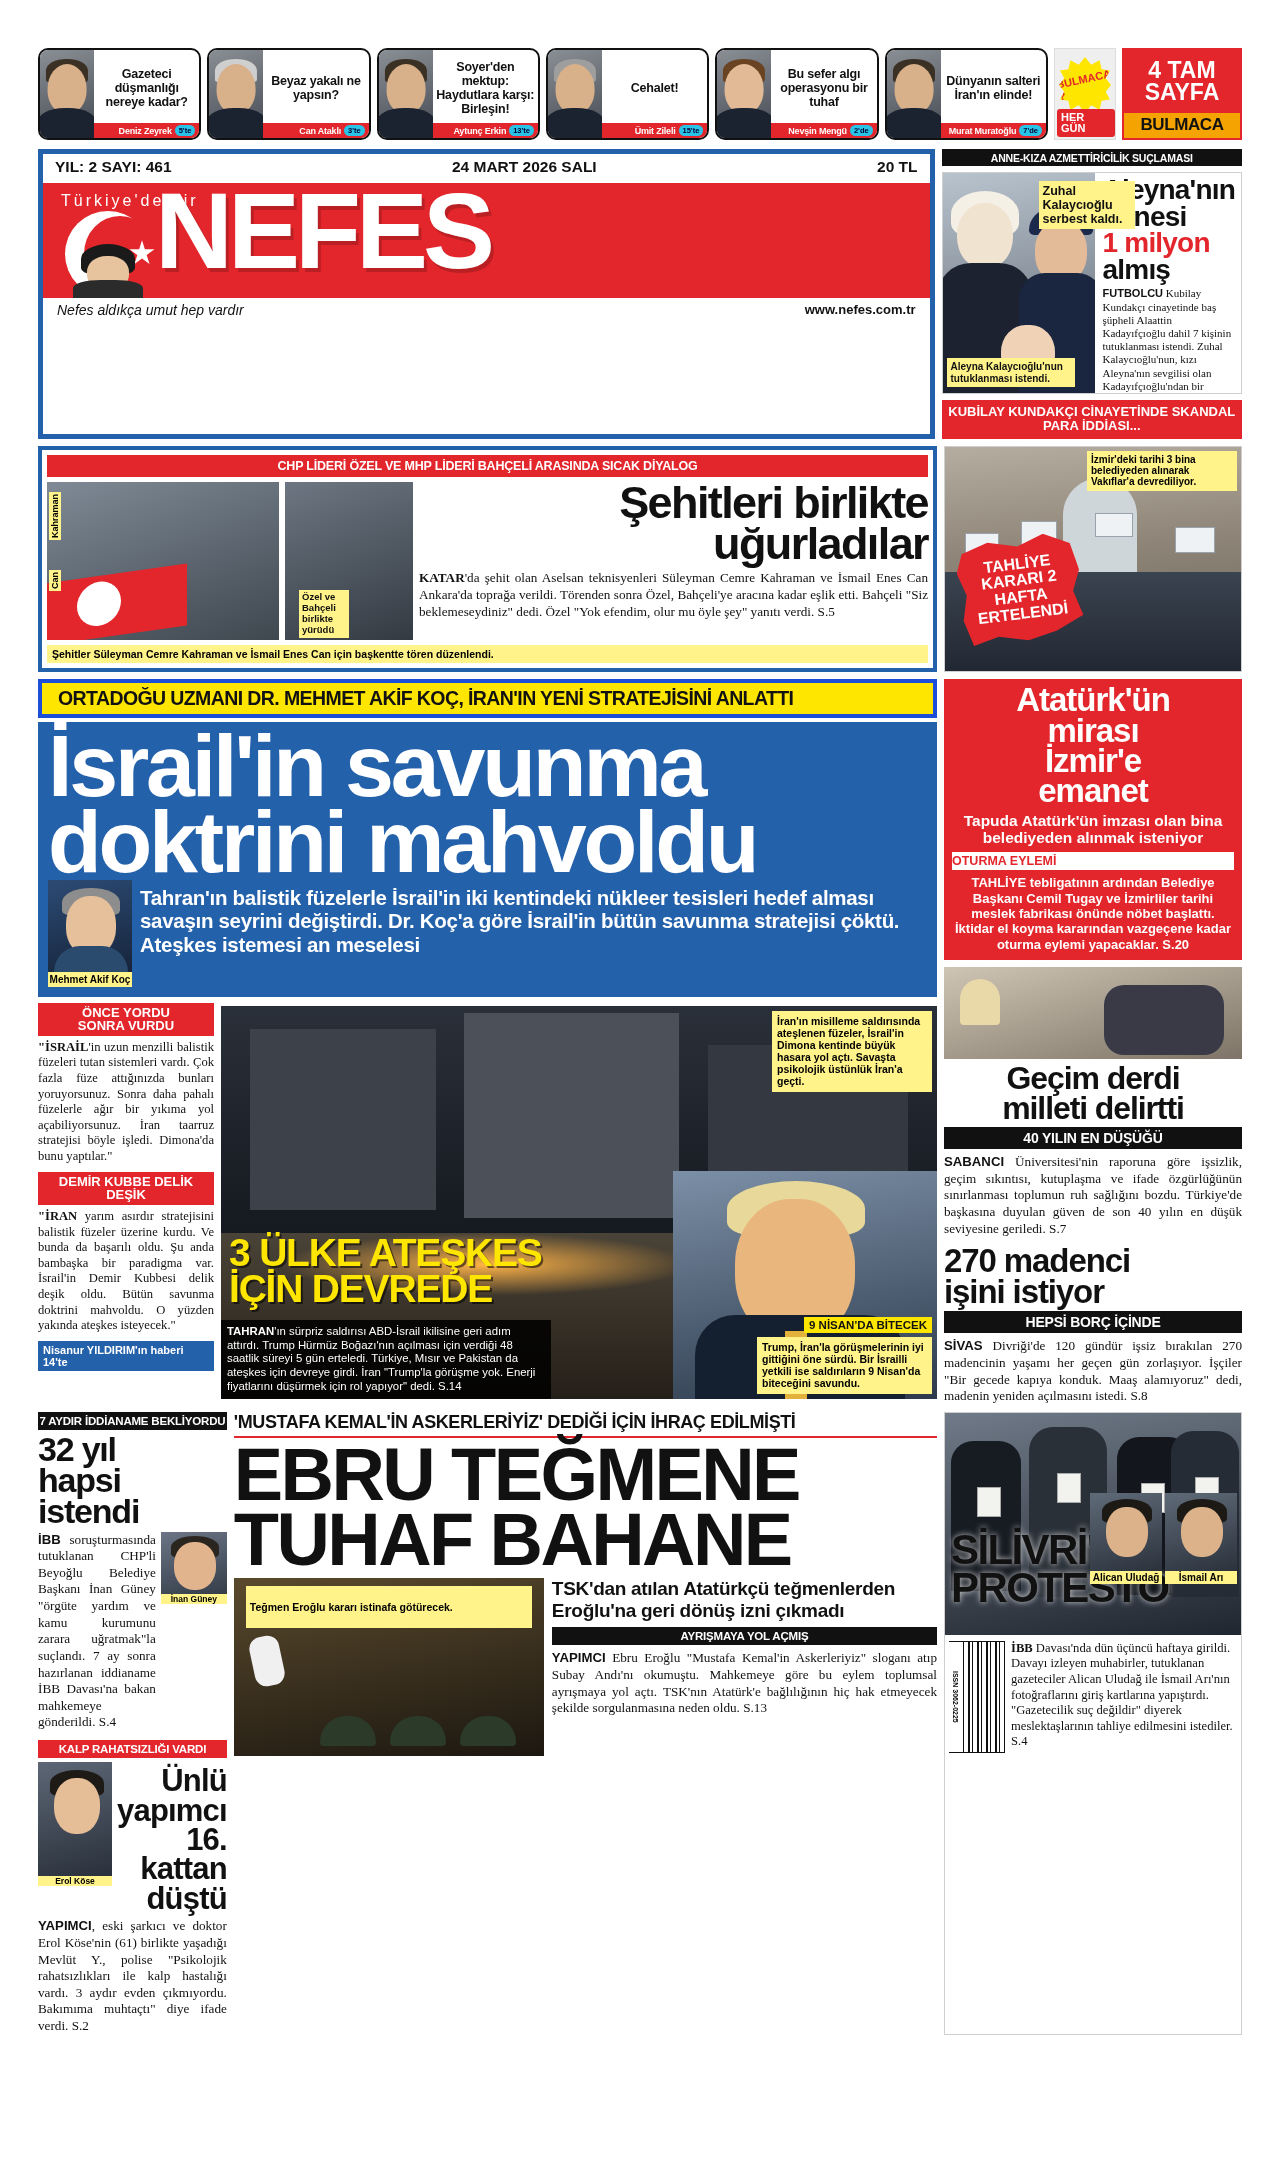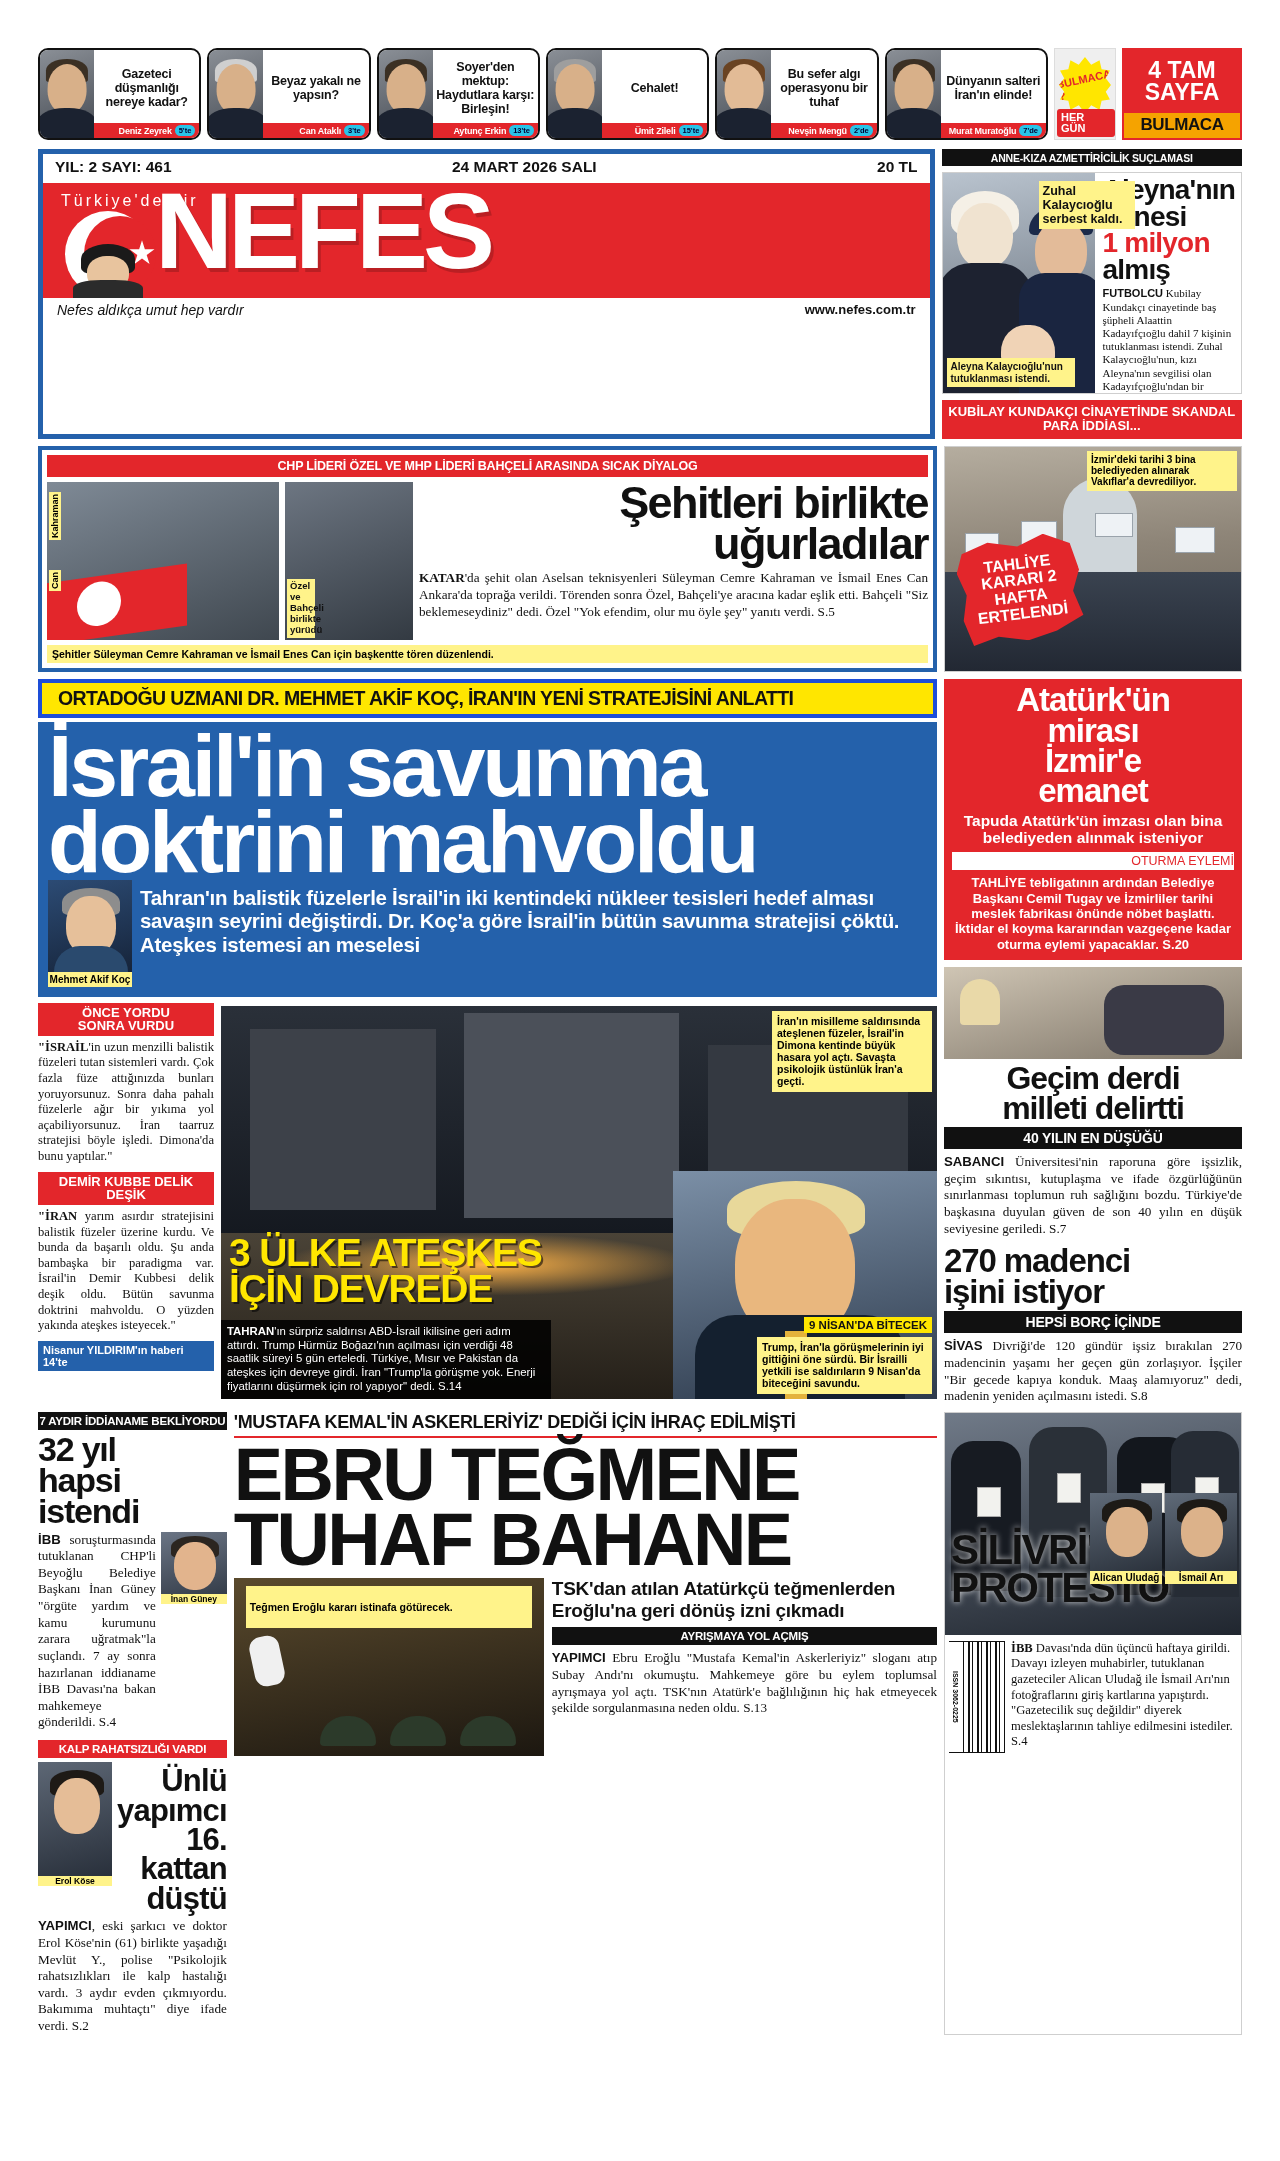--- a/index.html
+++ b/index.html
@@ -194,22 +194,22 @@
   .nisanbadge{ position:absolute; right:5px; bottom:66px; background:#ffe600; color:#111;
         font-weight:bold; font-size:11.5px; padding:2px 5px; z-index:6;}
   .ninenote{ position:absolute; right:5px; bottom:5px; width:175px; background:#fff38a;
         font-size:10.5px; font-weight:bold; line-height:1.16; padding:4px 5px; z-index:6;}
 
   
   .railmid { flex:0 0 298px; display:flex; flex-direction:column; }
   .atamiras { background:#e3262b; color:#fff; padding:6px 8px 8px; }
   .atamiras h2{ font-size:33px; font-weight:bold; line-height:.92; text-align:center; letter-spacing:-1px;}
   .atamiras .sub{ font-size:15.5px; font-weight:bold; line-height:1.12; text-align:center; margin-top:5px;}
-  .atamiras .tag{ background:#fff; color:#e3262b; font-size:12.5px; font-weight:normal;
-        text-align:right; padding:2px 0; margin:6px 0 5px;}
+  .atamiras .tag{ background:#fff; color:#e3262b; font-size:12.5px; font-weight:bold;
+        text-align:left; padding:2px 0; margin:6px 0 5px;}
   .atamiras p{ font-size:13px; font-weight:bold; line-height:1.18; text-align:center;}
   .gecim { margin-top:7px; }
   .gecim .ph{ height:92px; background:linear-gradient(165deg,#cfc5b4,#7d7467); position:relative; overflow:hidden;}
   .gecim .ph .lamp{position:absolute;left:16px;top:12px;width:40px;height:46px;border-radius:20px 20px 4px 4px;background:#e9d9a8;}
   .gecim .ph .prs{position:absolute;right:18px;top:18px;width:120px;height:70px;border-radius:20px;background:#3a3a46;}
   .gecim h2{ font-size:32px; font-weight:bold; line-height:.94; letter-spacing:-1.1px; color:#111;
              margin-top:4px; text-align:center;}
   .blackbar{ background:#111; color:#fff; font-weight:bold; font-size:14px; text-align:center;
              padding:3px 0; margin-top:4px; letter-spacing:-.2px;}
   .serifp{ font-family:"Liberation Serif", serif; font-size:13.2px; line-height:1.26; color:#111;
@@ -459,21 +459,21 @@
   <div class="b2">
     <div class="b2left">
       <div class="b2kick">CHP LİDERİ ÖZEL VE MHP LİDERİ BAHÇELİ ARASINDA SICAK DİYALOG</div>
       <div class="b2body">
         <div class="b2img a">
           <div class="coffin"></div>
           <div class="b2vert">Kahraman</div>
           <div class="b2vert" style="top:88px">Can</div>
         </div>
         <div class="b2img b">
-          <div class="b2tag" style="left:2px;bottom:2px;width:28px">Özel ve Bahçeli birlikte yürüdü</div>
+          <div class="b2tag" style="left:14px;bottom:2px;width:50px">Özel ve Bahçeli birlikte yürüdü</div>
         </div>
         <div class="b2text">
           <h1>
             <span>Şehitleri birlikte</span><br>
             <span>uğurladılar</span>
           </h1>
           <p><b>KATAR</b><span>'da şehit olan Aselsan teknisyenleri Süleyman Cemre Kahraman ve İsmail Enes Can Ankara'da toprağa verildi. Törenden sonra Özel, Bahçeli'ye aracına kadar eşlik etti. Bahçeli "Siz beklemeseydiniz" dedi. Özel "Yok efendim, olur mu öyle şey" yanıtı verdi. S.5</span></p>
         </div>
       </div>
       <div class="b2cap">Şehitler Süleyman Cemre Kahraman ve İsmail Enes Can için başkentte tören düzenlendi.</div>

